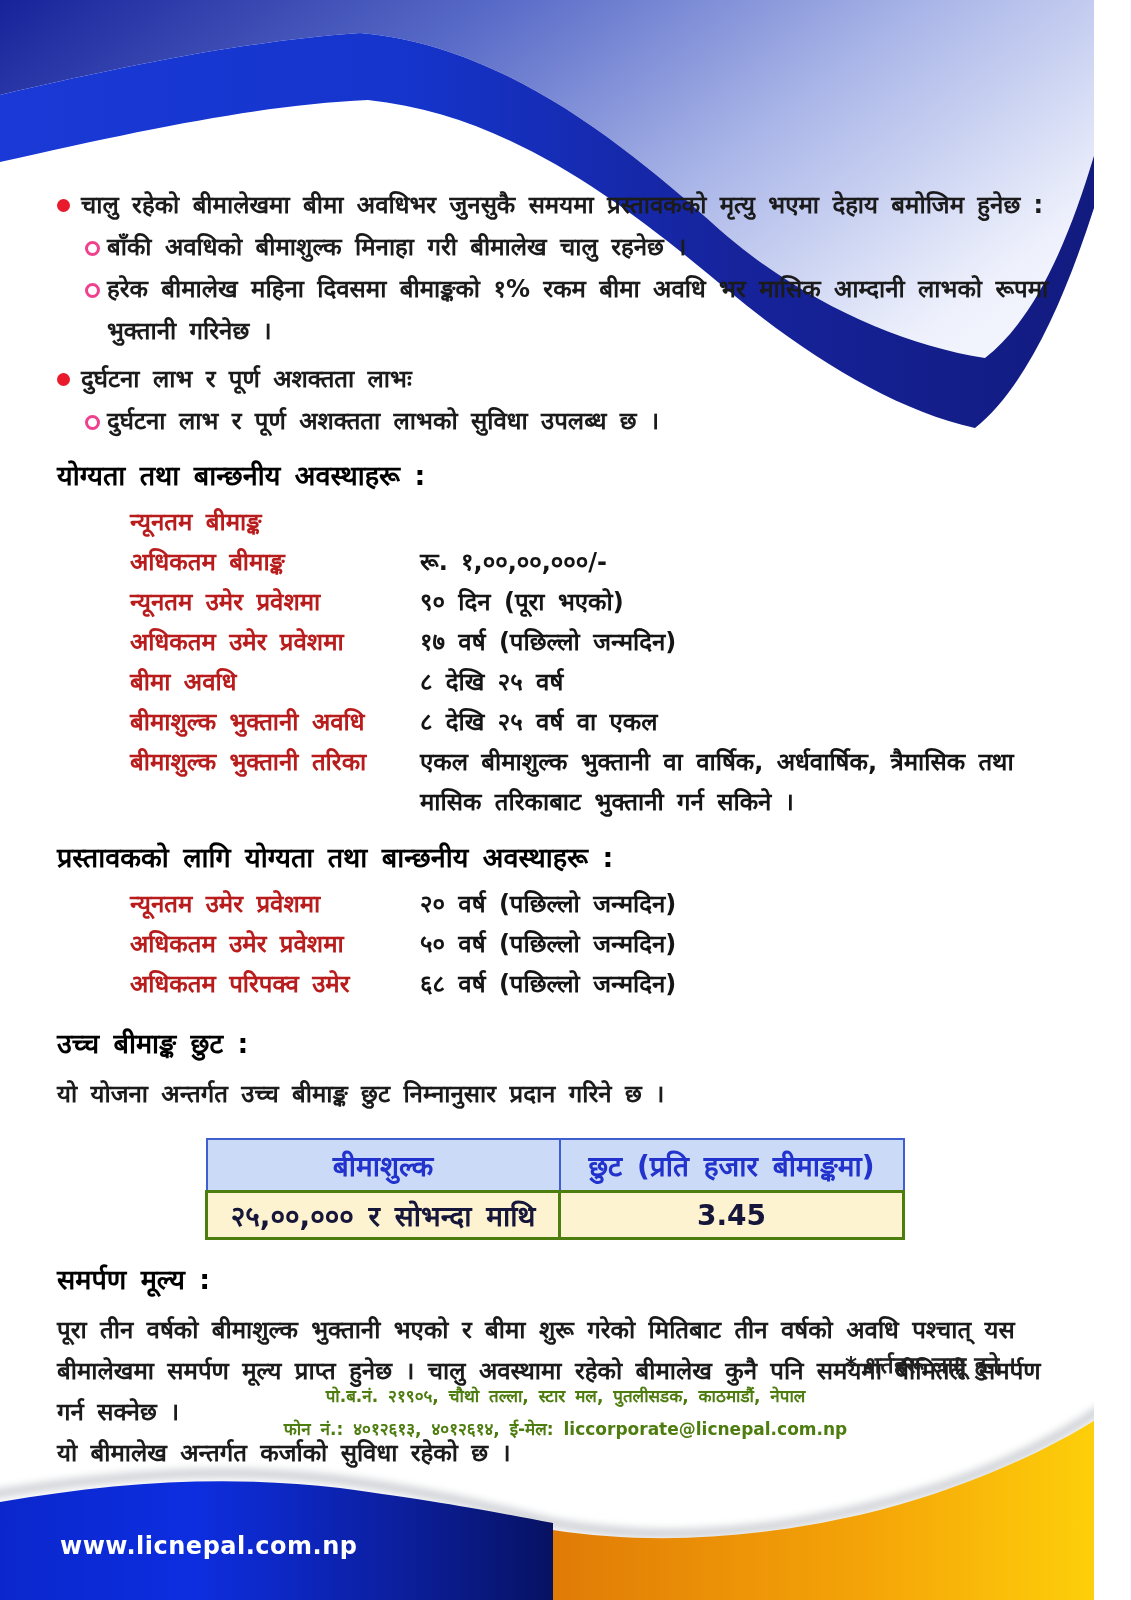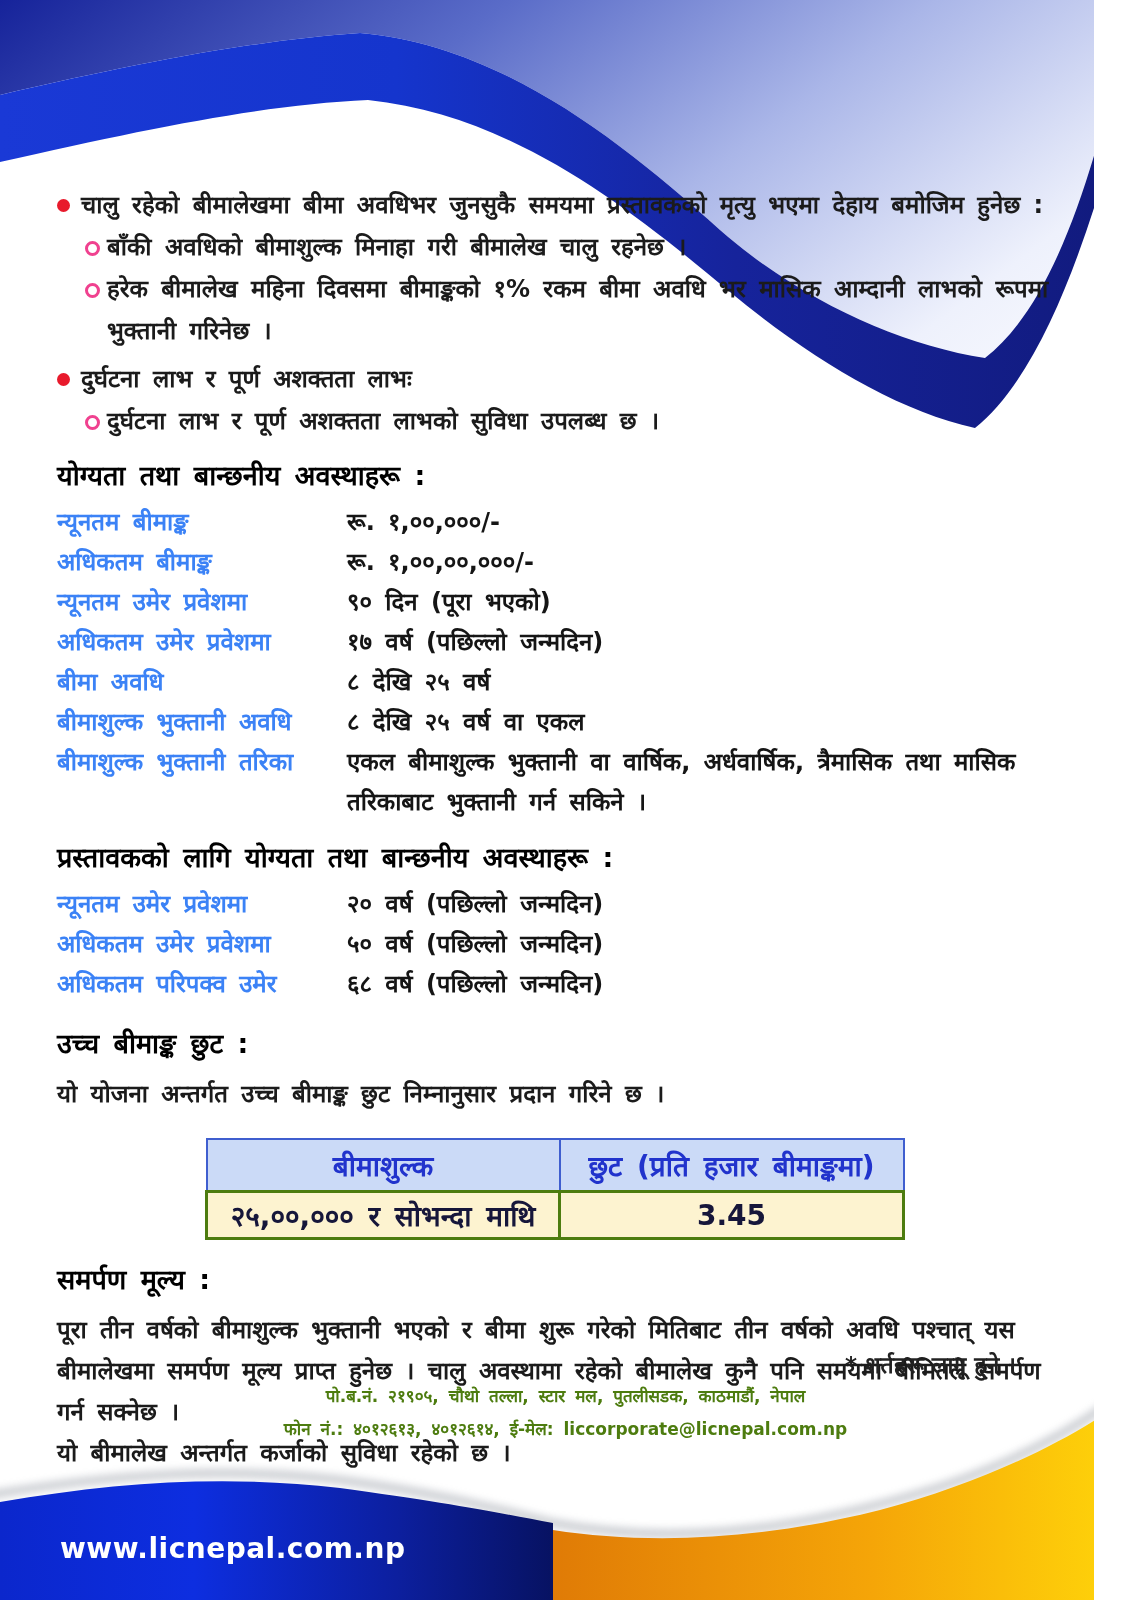--- a/index.html
+++ b/index.html
@@ -13,42 +13,42 @@
   
   .content{position:absolute;left:57px;top:184px;width:1020px;color:#1b1b1b;
            font-weight:600;font-size:24px;word-spacing:5px;}
   .b1{position:relative;padding-left:24px;line-height:42px;margin:0;}
   .b1 .dot{position:absolute;left:0;top:15px;width:13px;height:13px;border-radius:50%;background:#e81a2c;}
   .b2{position:relative;padding-left:22px;margin-left:28px;line-height:42px;}
   .b2 .ring{position:absolute;left:0;top:15px;width:9px;height:9px;border-radius:50%;border:3px solid #f0418f;background:#fff;}
 
   .sec-head{color:#000000;font-weight:800;font-size:27px;line-height:40px;margin:0;}
   .kv{display:flex;line-height:40px;}
-  .kv .k{width:290px;color:#3b82f6;font-weight:700;flex:none;}
+  .kv .k{width:290px;margin-left:73px;color:#b91c1c;font-weight:700;flex:none;}
   .kv .v{flex:1;color:#151515;}
 
   .intro{line-height:40px;}
 
   table.disc{border-collapse:collapse;margin:14px 0 4px 148px;width:700px;
              font-size:28px;font-weight:700;}
   table.disc th{background:#cbdaf7;color:#2133cc;border:2px solid #3f5ecf;
                 height:48px;text-align:center;font-weight:700;}
   table.disc td{background:#fdf3d0;color:#16163a;border:3px solid #4d7c0f;
                 height:42px;text-align:center;font-weight:600;}
   table.disc th:first-child, table.disc td:first-child{width:348px;}
 
   .para{line-height:41px;margin:0;}
 
   .footnote{position:absolute;right:78px;top:1348px;font-size:23px;font-weight:700;color:#222;}
 
   .address{position:absolute;left:0;top:1380px;width:1131px;text-align:center;
            color:#4d7c0f;font-weight:700;font-size:17px;line-height:33px;word-spacing:4px;}
 
   .website{position:absolute;left:60px;top:1532px;color:#ffffff;font-weight:700;
-           font-size:28px;letter-spacing:.5px;}
+           font-size:24px;letter-spacing:.5px;}
 
   .mt6{margin-top:6px;} .mt10{margin-top:10px;} .mt14{margin-top:14px;}
   .mt16{margin-top:16px;} .mt20{margin-top:20px;}
 </style>
 </head>
 <body>
 
 <div class="page">
 
   <svg class="wave-top" viewBox="0 0 1131 430" preserveAspectRatio="none" aria-hidden="true">
@@ -107,21 +107,20 @@
     </div>
     <div class="b2">
       <span class="ring"></span>
       <span>दुर्घटना लाभ र पूर्ण अशक्तता लाभको सुविधा उपलब्ध छ ।</span>
     </div>
 
     <h2 class="sec-head mt14">योग्यता तथा बान्छनीय अवस्थाहरू :</h2>
     <div class="mt6">
       <div class="kv">
         <span class="k">न्यूनतम बीमाङ्क</span>
-        <span class="v">रू. १,००,०००/-</span>
       </div>
       <div class="kv">
         <span class="k">अधिकतम बीमाङ्क</span>
         <span class="v">रू. १,००,००,०००/-</span>
       </div>
       <div class="kv">
         <span class="k">न्यूनतम उमेर प्रवेशमा</span>
         <span class="v">९० दिन (पूरा भएको)</span>
       </div>
       <div class="kv">

